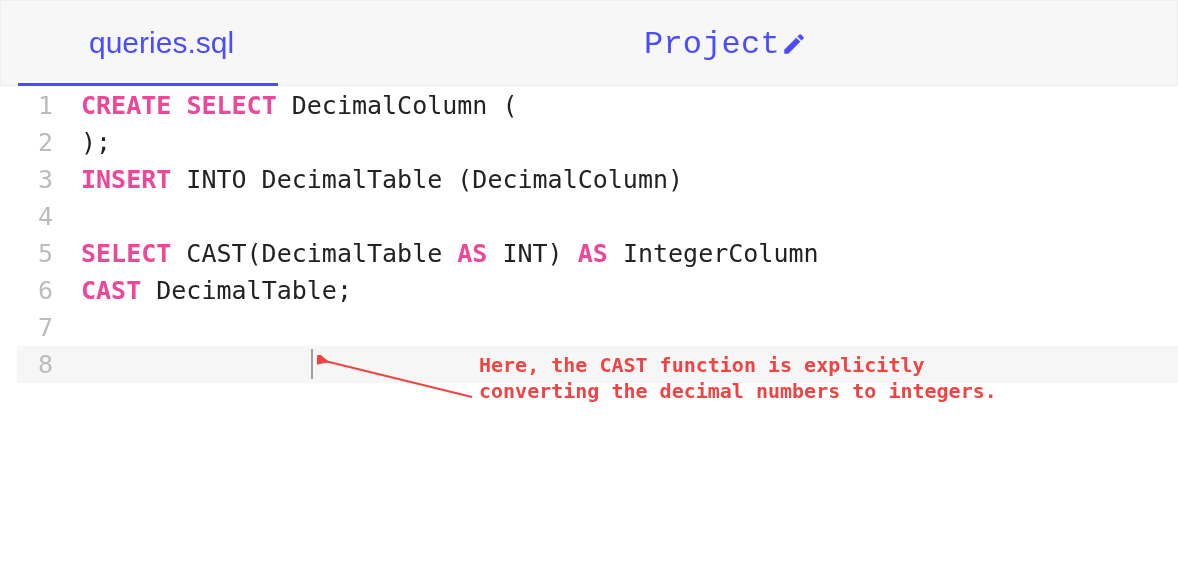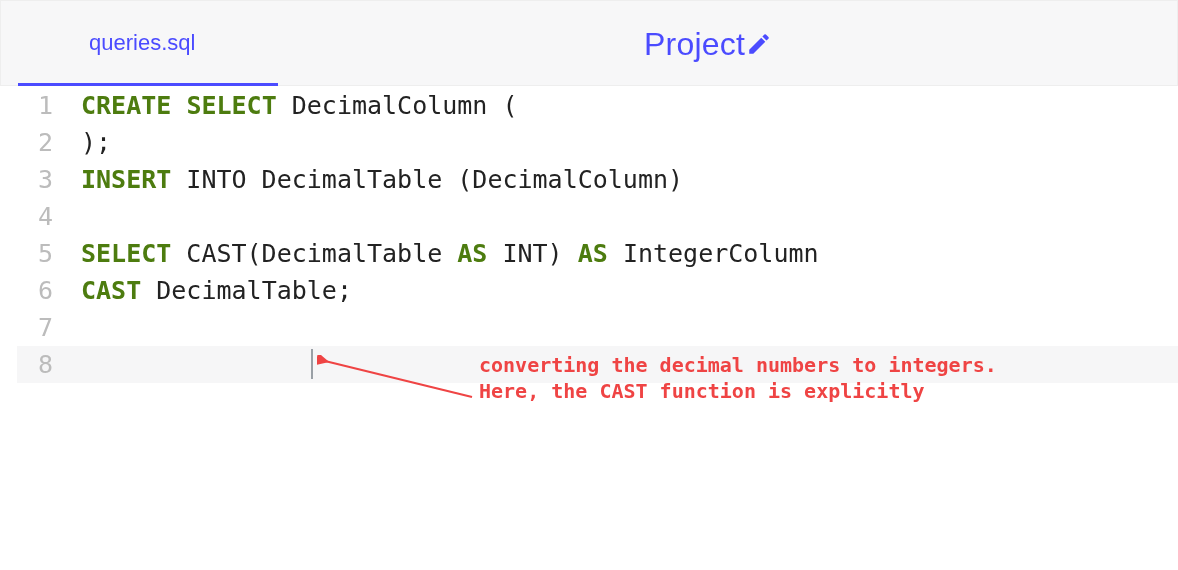--- a/index.html
+++ b/index.html
@@ -21,40 +21,41 @@
     border: 1px solid #eeeeee;
     display: flex;
     align-items: stretch;
     position: relative;
   }
   .tab {
     position: relative;
     display: flex;
     align-items: center;
     padding: 0 38px 0 88px;
-    font-size: 22px;
+    font-size: 30px;
     color: #4b4bff;
     cursor: pointer;
   }
   .tab-underline {
     position: absolute;
     left: 17px;
     bottom: -1px;
     height: 3px;
     width: 260px;
     background: #4b4bff;
   }
   .project-area {
     position: absolute;
     left: 643px;
     top: 0;
     height: 86px;
     display: flex;
     align-items: center;
     gap: 1px;
+    font-family: Liberation Mono, monospace;
   }
   .project-text {
     font-size: 32px;
     color: #4b4bff;
     letter-spacing: 0.2px;
   }
   .pencil-icon {
     width: 26px;
     height: 26px;
     color: #4b4bff;
@@ -87,21 +88,21 @@
     height: 37px;
     width: 1161px;
     background: #f6f6f7;
   }
   .code {
     position: absolute;
     left: 64px;
     top: 0;
   }
   .code .line { height: 37px; white-space: pre; color: #222; }
-  .kw { font-weight: 700; color: #4d7c0f; }
+  .kw { font-weight: 700; color: #ec4899; }
   .num { color: #139a8f; }
   .annotation {
     position: absolute;
     left: 462px;
     top: calc(37px * 7 + 6px);
     font-family: ui-monospace, SFMono-Regular, Menlo, Consolas, monospace;
     font-size: 20px;
     line-height: 26px;
     color: #ef4444;
     font-weight: 600;
@@ -171,19 +172,19 @@
   <svg class="arrow" viewBox="0 0 160 50">
     <defs>
       <marker id="ah" markerWidth="8" markerHeight="8" refX="2" refY="3" orient="auto">
         <path d="M6,0 L0,3 L6,6 Z" fill="#ef4444"></path>
       </marker>
     </defs>
     <line x1="155" y1="42" x2="8" y2="6" stroke="#ef4444" stroke-width="2.2" marker-end="url(#ah)"></line>
   </svg>
 
   <div class="annotation">
+    <div>Here, the CAST function is explicitly</div>
     <div>converting the decimal numbers to integers.</div>
-    <div>Here, the CAST function is explicitly</div>
   </div>
 
 </div>
 
 </div>
 
 </body></html>

